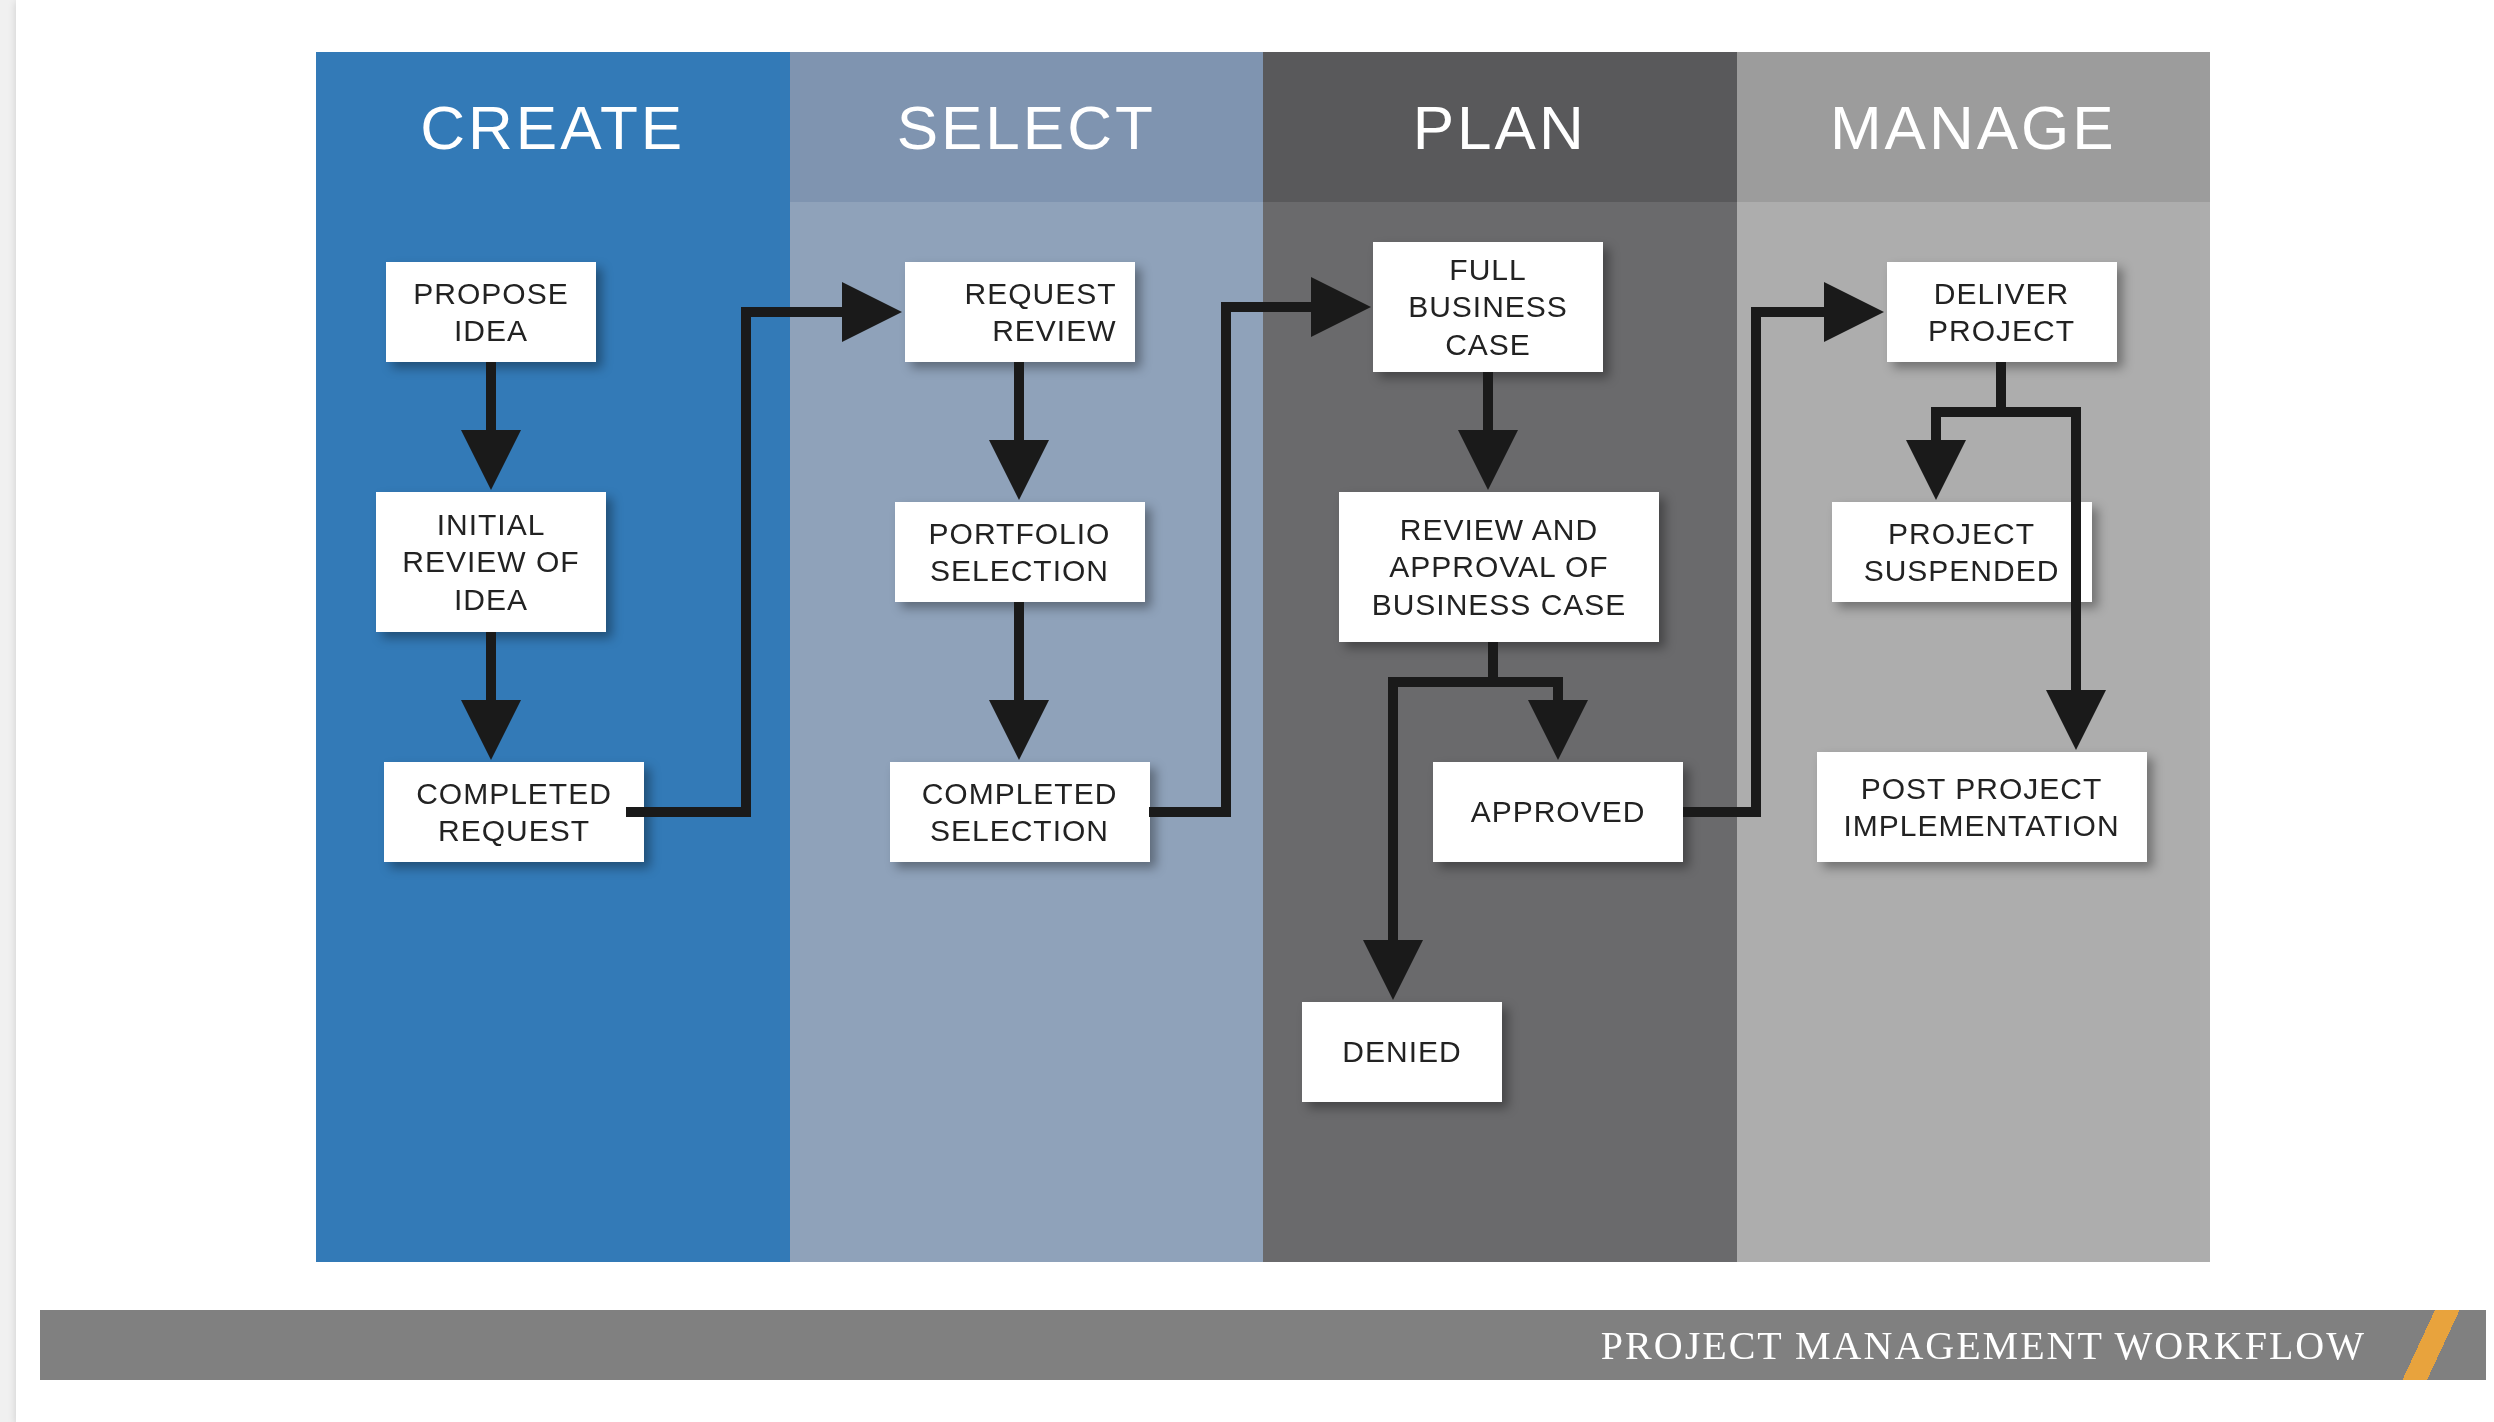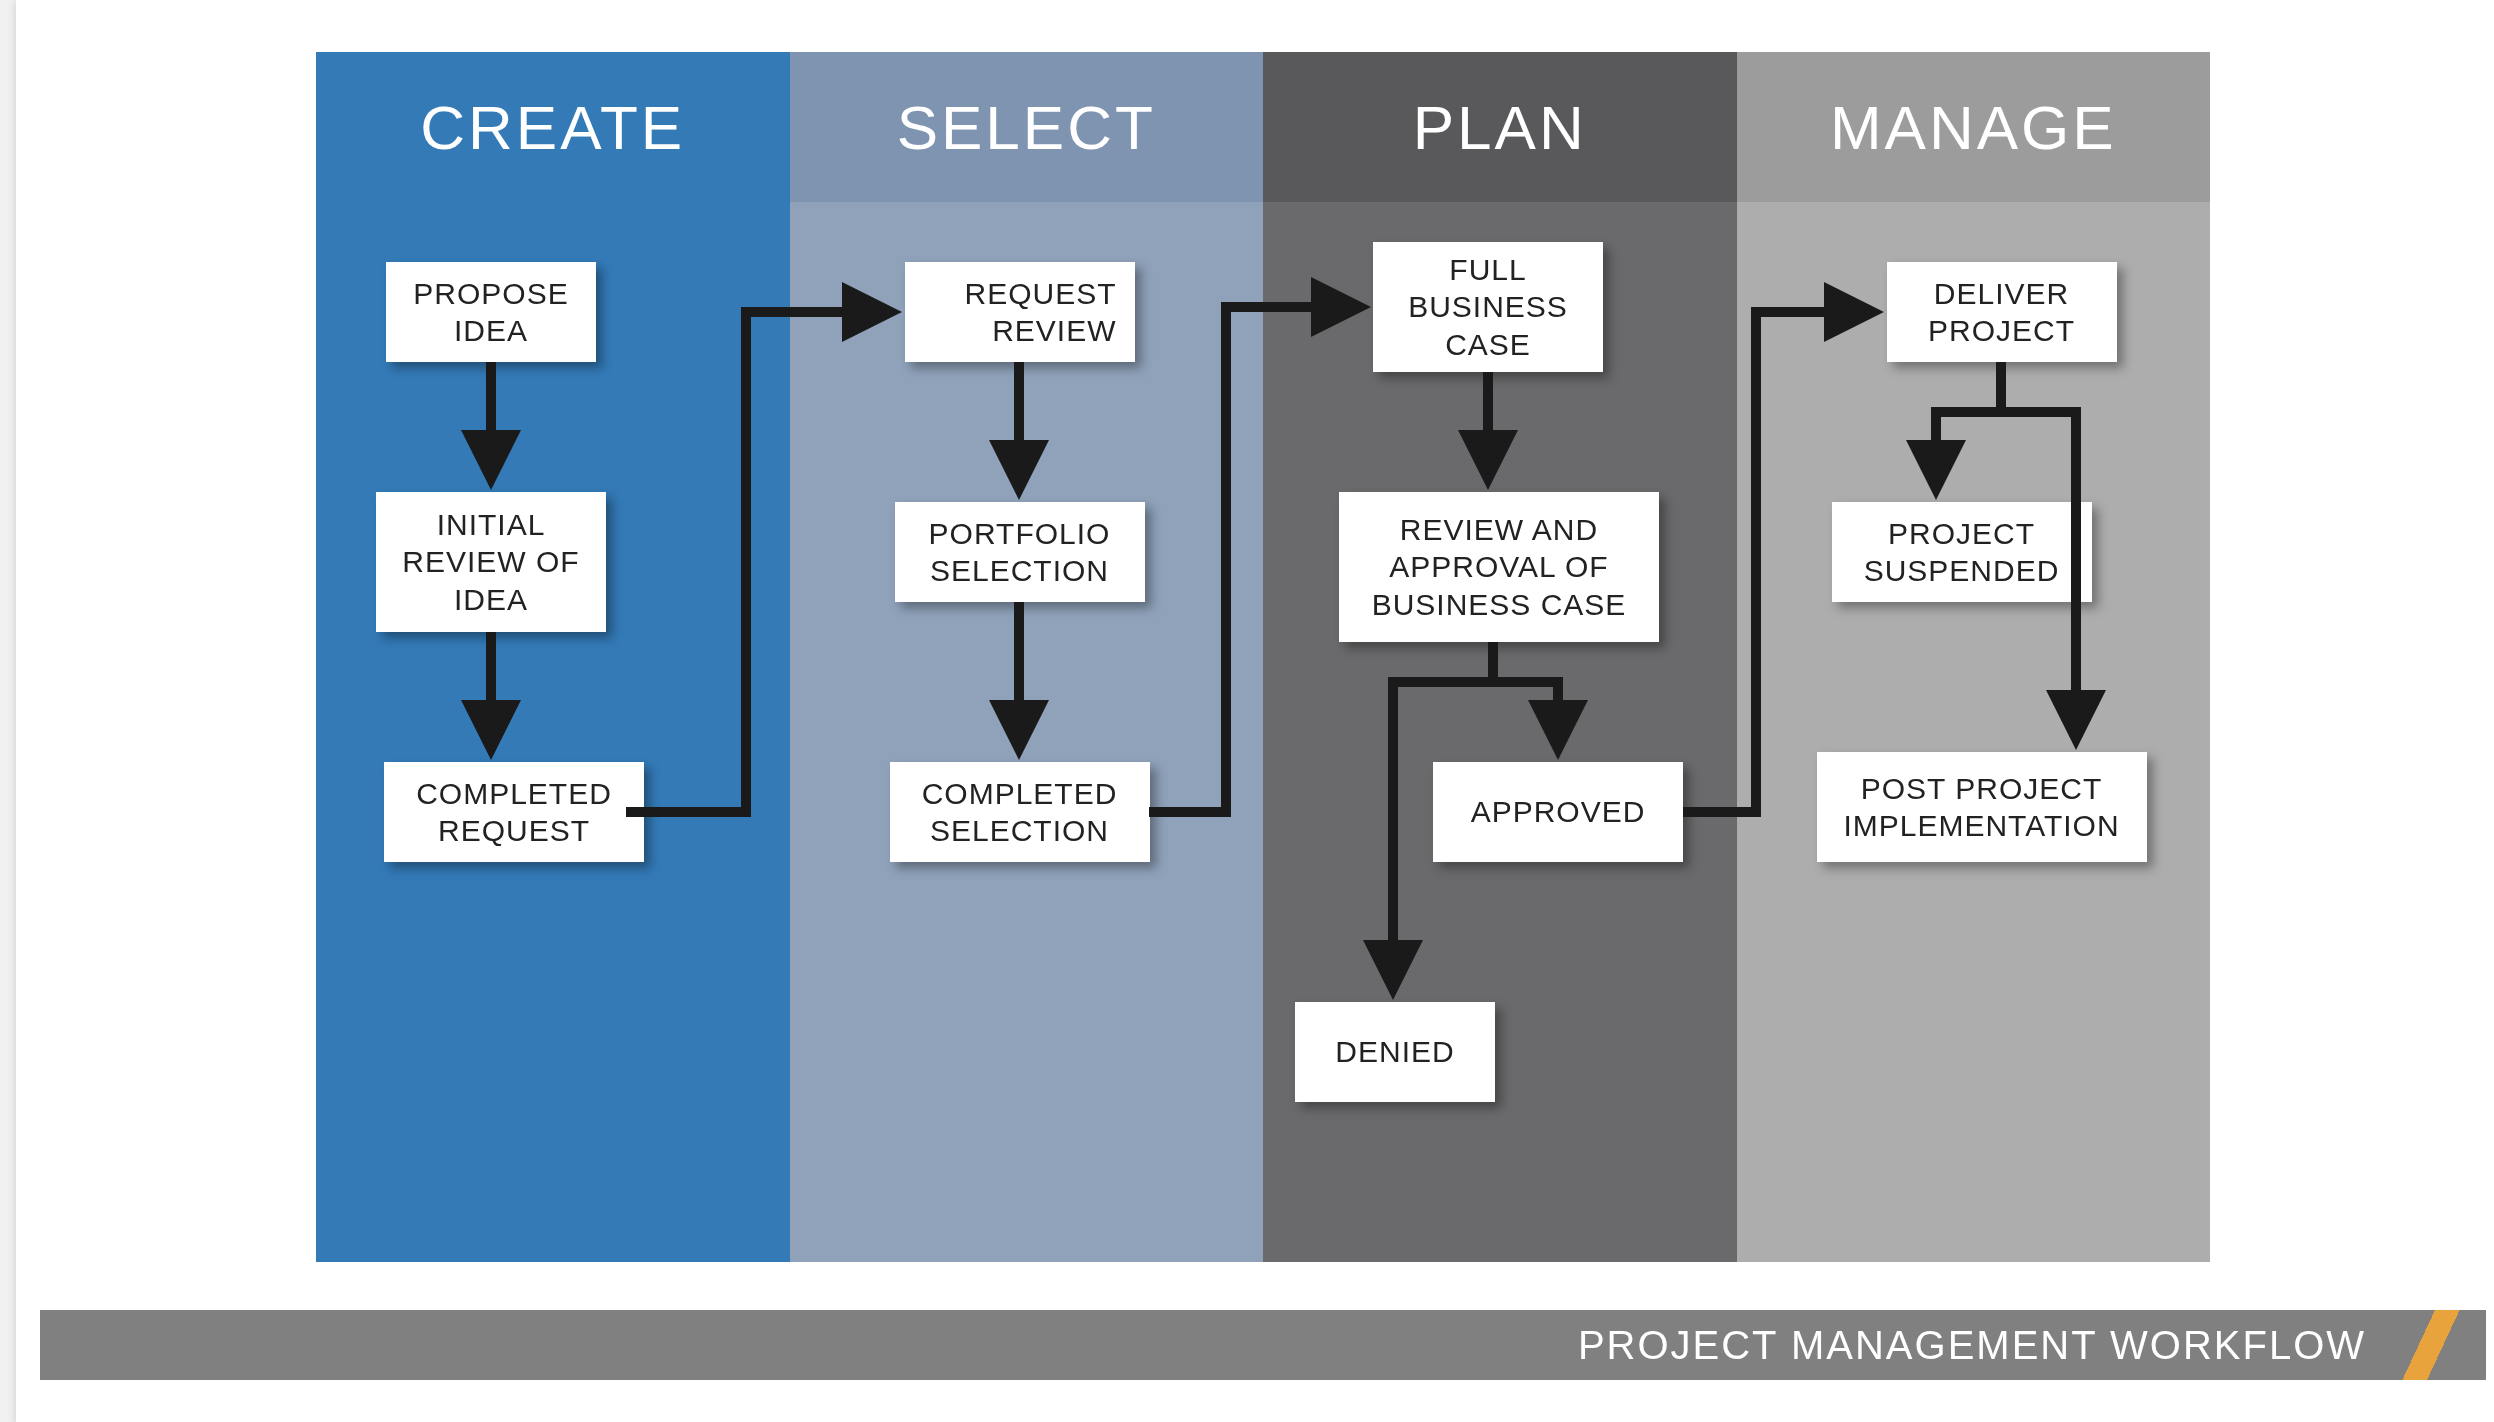--- a/index.html
+++ b/index.html
@@ -71,20 +71,21 @@
     .footer-bar {
       position: absolute;
       left: 24px;
       right: 24px;
       bottom: 42px;
       height: 70px;
       background: #808080;
       display: flex;
       align-items: center;
       justify-content: flex-end;
+      font-family: Liberation Serif, serif;
     }
     .footer-text {
       color: #ffffff;
       font-size: 40px;
       font-weight: 300;
       letter-spacing: 2px;
       margin-right: 30px;
     }
     .footer-slash {
       width: 70px;
@@ -125,21 +126,21 @@
       <div class="lane-body" style="background:#8fa2ba">
         <div class="box" style="left:115px; top:60px; width:230px; height:100px;text-align:right;">REQUEST REVIEW</div>
         <div class="box" style="left:105px; top:300px; width:250px; height:100px;">PORTFOLIO SELECTION</div>
         <div class="box" style="left:100px; top:560px; width:260px; height:100px;">COMPLETED SELECTION</div>
       </div>
 
       <div class="lane-body" style="background:#6a6a6c">
         <div class="box" style="left:110px; top:40px; width:230px; height:130px;">FULL BUSINESS CASE</div>
         <div class="box" style="left:76px; top:290px; width:320px; height:150px;">REVIEW AND APPROVAL OF BUSINESS CASE</div>
         <div class="box" style="left:170px; top:560px; width:250px; height:100px;">APPROVED</div>
-        <div class="box" style="left:32px; top:800px; width:200px; height:100px;">DENIED</div>
+        <div class="box" style="left:39px; top:800px; width:200px; height:100px;">DENIED</div>
       </div>
 
       <div class="lane-body" style="background:#adadad">
         <div class="box" style="left:150px; top:60px; width:230px; height:100px;">DELIVER PROJECT</div>
         <div class="box" style="left:95px; top:300px; width:260px; height:100px;">PROJECT SUSPENDED</div>
         <div class="box" style="left:80px; top:550px; width:330px; height:110px;">POST PROJECT IMPLEMENTATION</div>
       </div>
 
       <svg class="arrows" viewBox="0 0 1894 1060">
         <defs>

